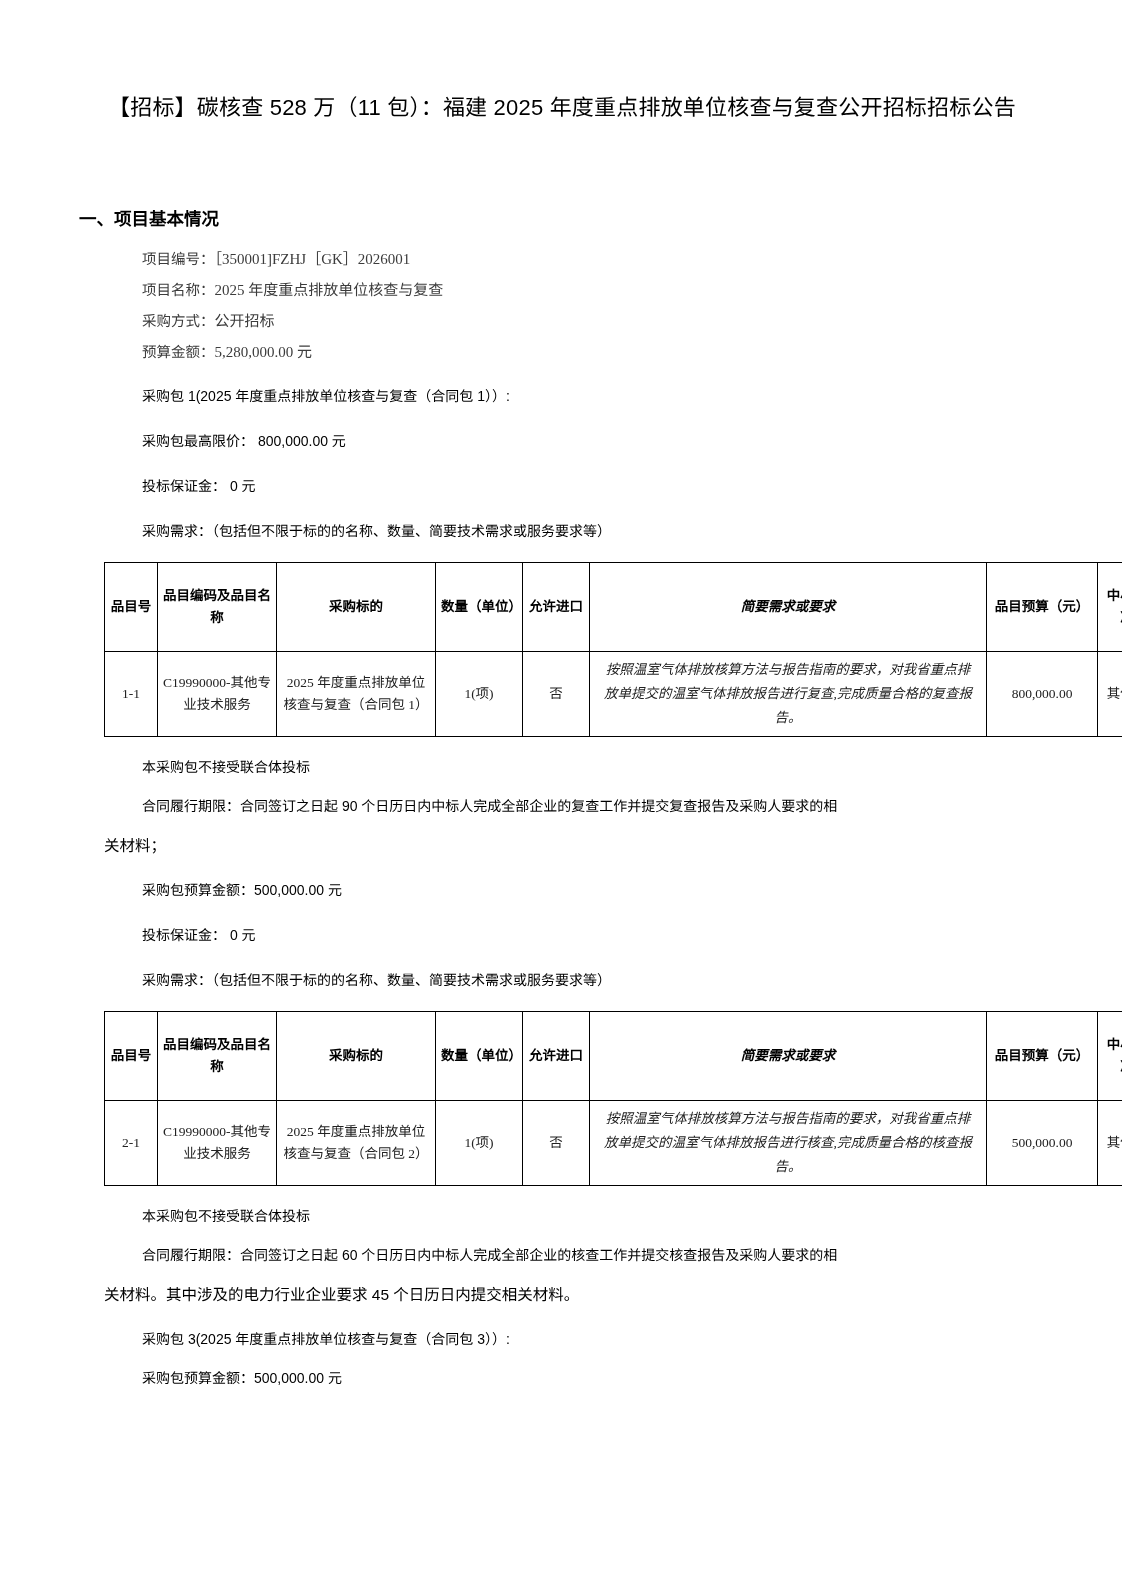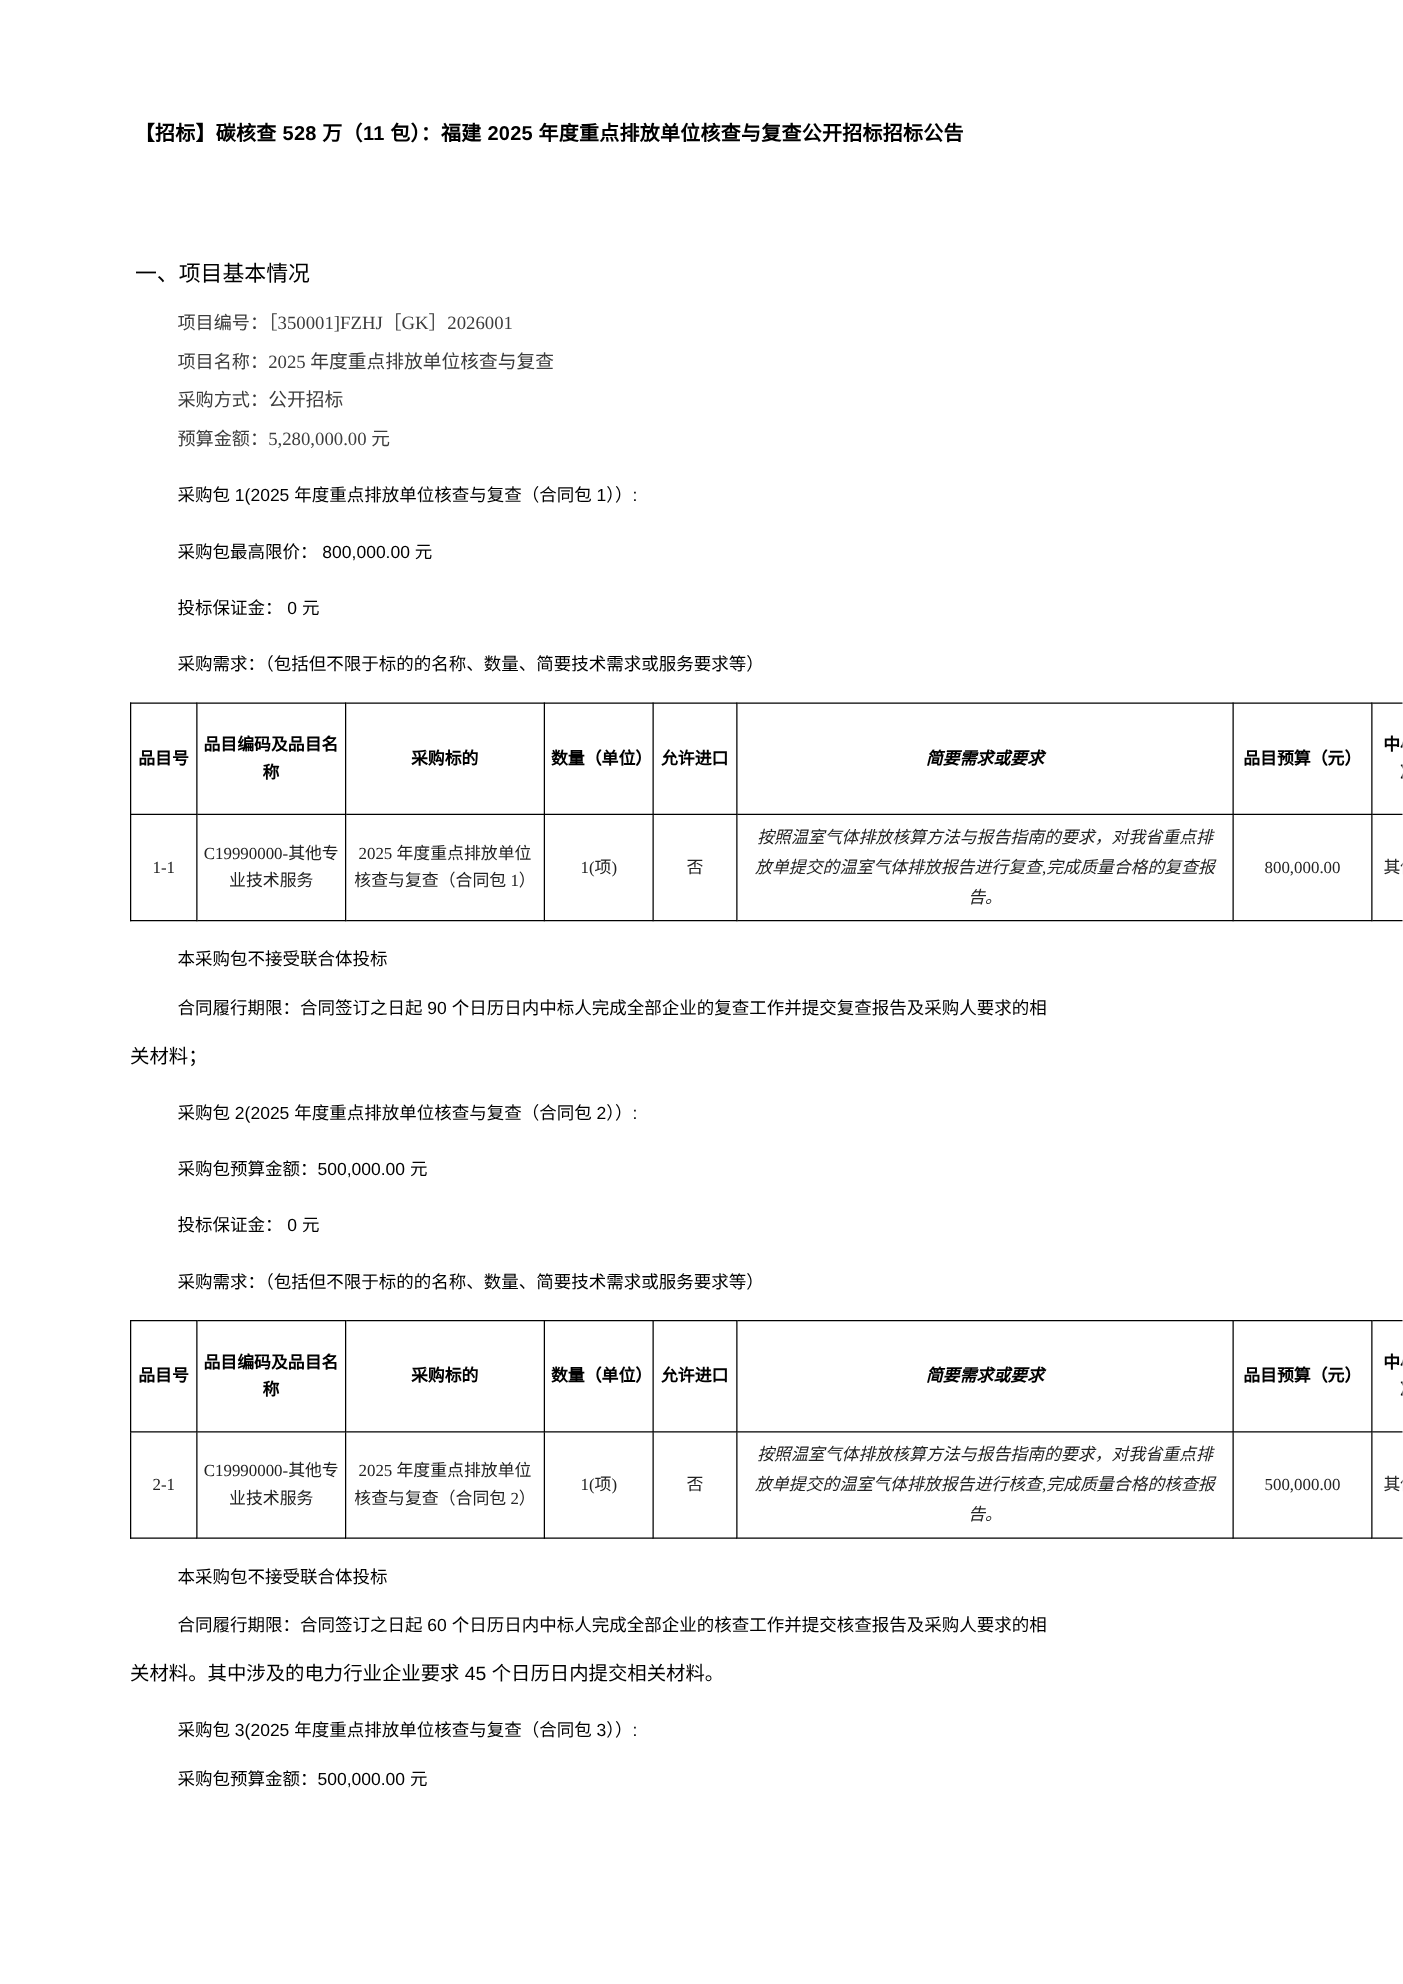--- a/index.html
+++ b/index.html
@@ -15,32 +15,32 @@
     -webkit-font-smoothing: antialiased;
   }
   .page {
     width: 1122px;
     min-height: 1587px;
     box-sizing: border-box;
     padding: 86px 52px 40px 52px;
     position: relative;
   }
   .doc-title {
-    font-size: 16px;
-    font-weight: bold;
+    font-size: 22px;
+    font-weight: normal;
     line-height: 44px;
     letter-spacing: 0.2px;
     margin: 0 0 0 56px;
     padding-right: 10px;
     text-align: justify;
   }
   .section-heading {
     font-size: 17.5px;
-    font-weight: normal;
-    margin: 74px 0 10px 56px;
+    font-weight: bold;
+    margin: 74px 0 10px 27px;
     line-height: 30px;
   }
   .info-line {
     font-size: 15px;
     font-family: "Liberation Serif", "DejaVu Serif", serif;
     color: #3c3c3c;
     line-height: 31px;
     margin-left: 90px;
   }
   .info-line .lbl {
@@ -162,21 +162,20 @@
           <td class="col-ind">其他未列明行业</td>
         </tr>
       </tbody>
     </table>
   </div>
 
   <div class="para para-tight">本采购包不接受联合体投标</div>
   <div class="para para-tight">合同履行期限：合同签订之日起 90 个日历日内中标人完成全部企业的复查工作并提交复查报告及采购人要求的相</div>
   <div class="para-cont">关材料；</div>
 
-  <div class="para">采购包 2(2025 年度重点排放单位核查与复查（合同包 2））:</div>
   <div class="para">采购包预算金额：500,000.00 元</div>
   <div class="para">投标保证金： 0 元</div>
   <div class="para">采购需求：（包括但不限于标的的名称、数量、简要技术需求或服务要求等）</div>
 
   <div class="tbl-wrap">
     <table class="goods">
       <thead>
         <tr>
           <th class="col-no nowrap-narrow">品目号</th>
           <th class="col-code">品目编码及品目名称</th>

